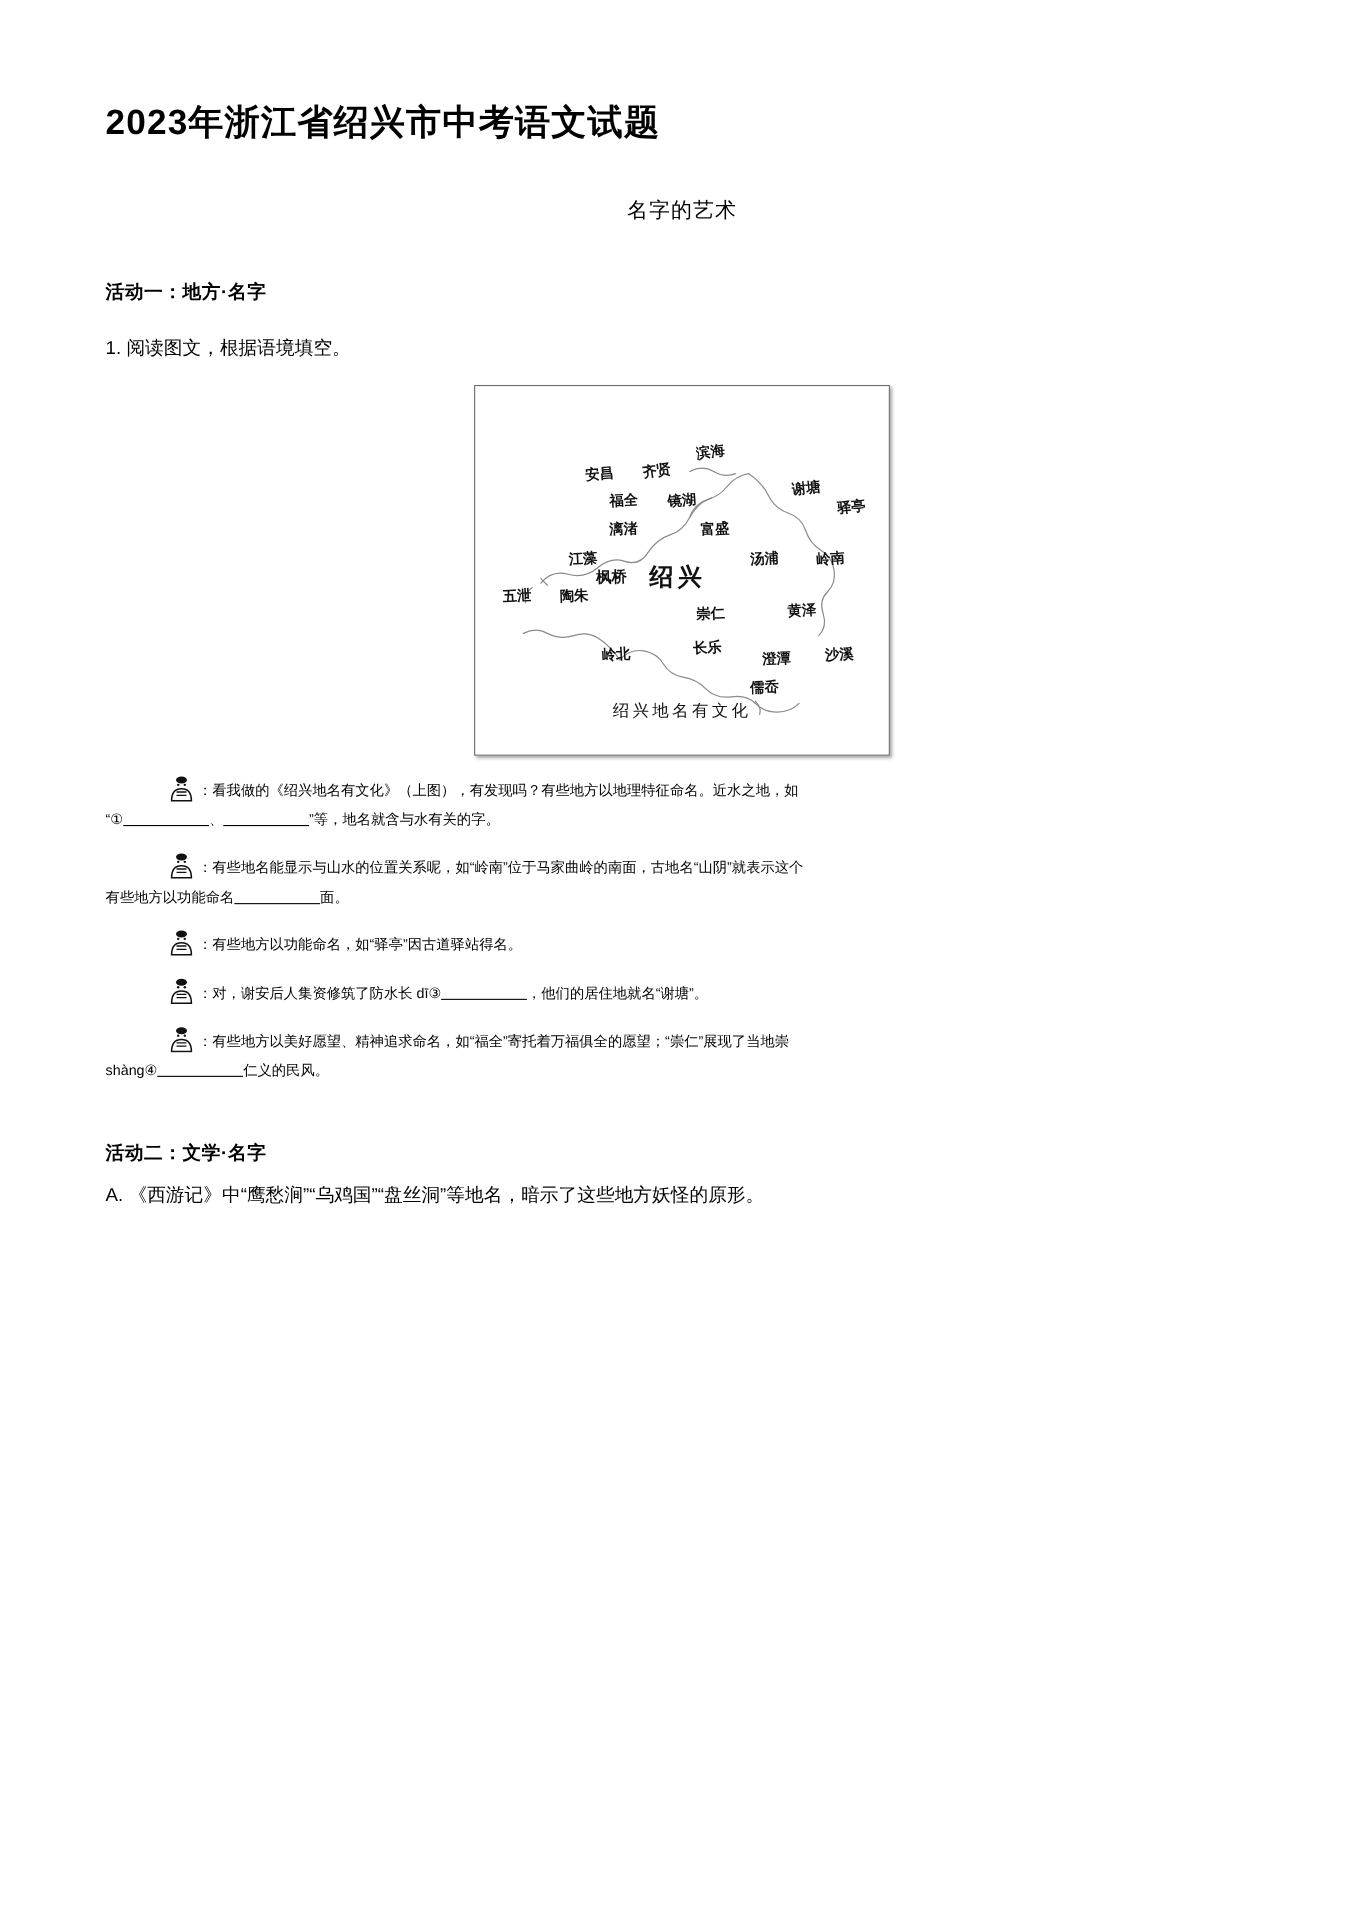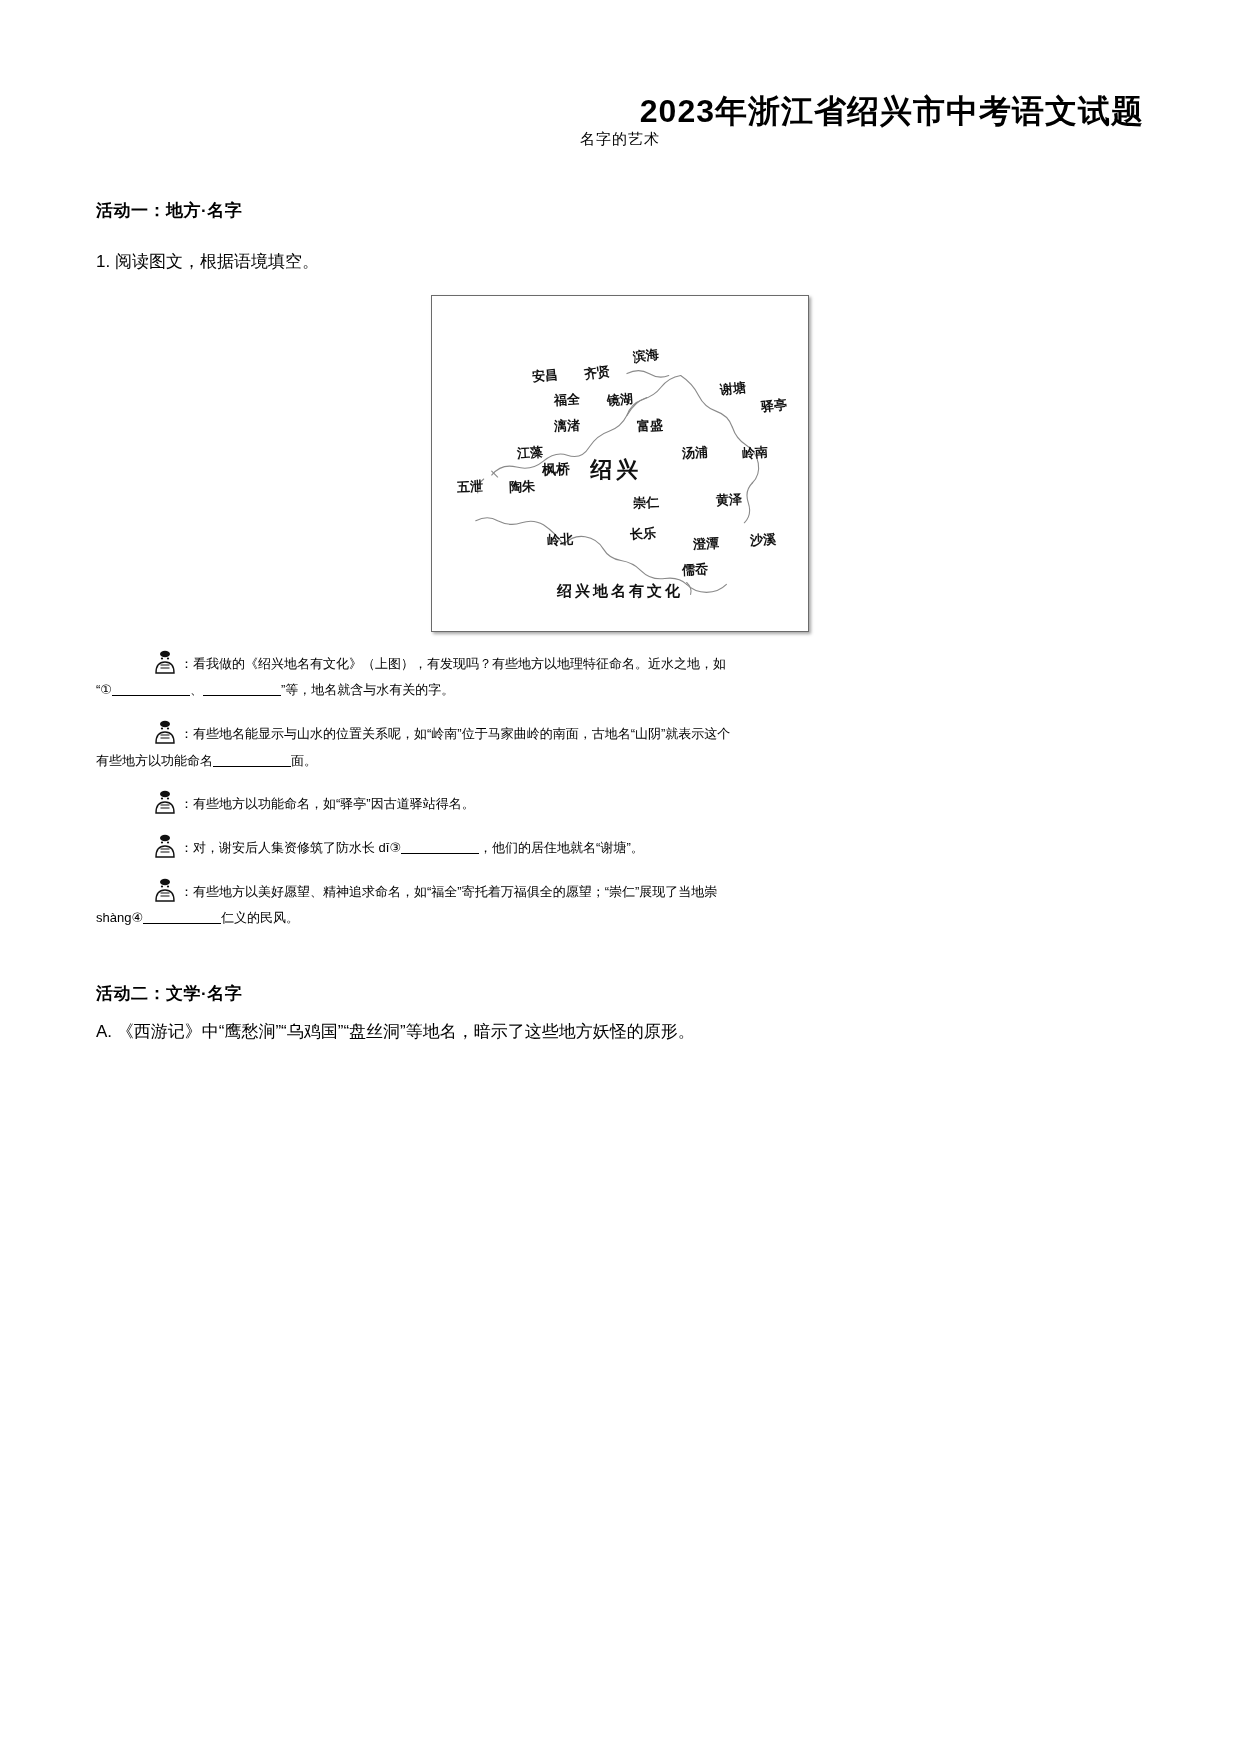--- a/index.html
+++ b/index.html
@@ -13,31 +13,32 @@
     position: relative;
     overflow: hidden;
   }
   .page {
     position: relative;
     width: 1240px;
     height: 1754px;
     padding: 0 96px;
   }
   .doc-title {
-    text-align: right;
+    text-align: left;
     font-size: 32px;
     font-weight: bold;
     letter-spacing: 1px;
     margin-top: 92px;
     line-height: 1.2;
   }
   .doc-subtitle {
     text-align: center;
-    font-size: 15px;
+    font-size: 19px;
     font-weight: normal;
+    margin-top: 48px;
     letter-spacing: 1px;
   }
   .section-heading {
     font-size: 17px;
     font-weight: bold;
     margin-top: 50px;
     letter-spacing: 0.5px;
   }
   .q-line {
     font-size: 17px;
@@ -68,21 +69,21 @@
     white-space: nowrap;
     color: #111;
     transform: translate(-50%, -50%);
   }
   .map-caption {
     position: absolute;
     left: 50%;
     transform: translateX(-50%);
     bottom: 30px;
     font-family: "Liberation Serif", "DejaVu Serif", serif;
-    font-weight: bold;
+    font-weight: normal;
     font-size: 15px;
     letter-spacing: 3px;
     color: #111;
   }
   .dialog-block { margin-top: 18px; }
   .dialog-row {
     position: relative;
     font-size: 13px;
     line-height: 2.05;
     margin-top: 16px;

